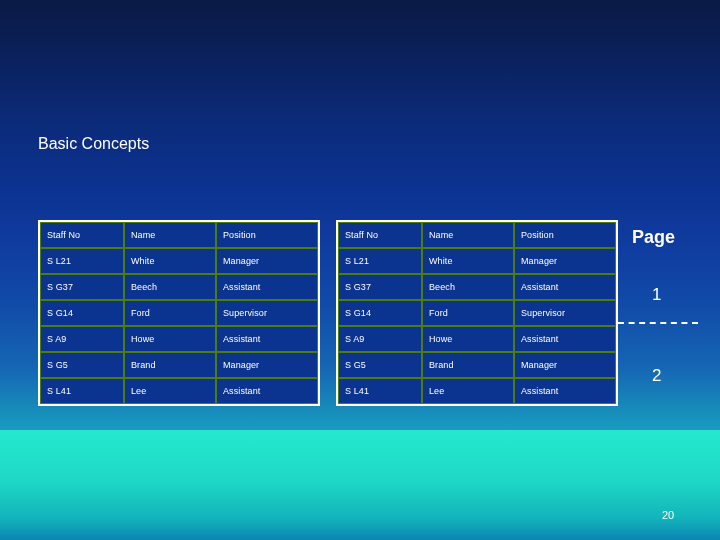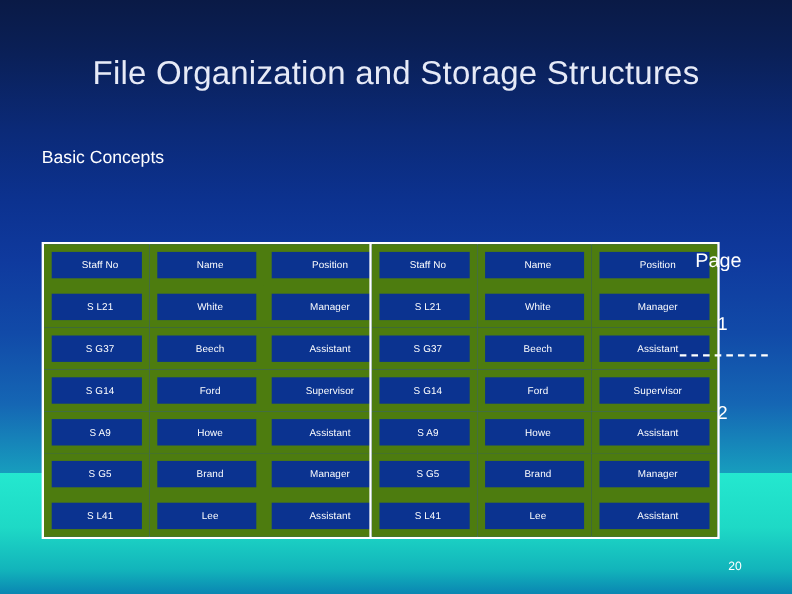--- a/index.html
+++ b/index.html
@@ -75,40 +75,39 @@
     border: 2px solid #ffffff;
   }
   .tbl td {
     background: #0b3390;
     color: #ffffff;
     font-size: 9px;
     font-weight: 400;
     padding: 0 0 0 6px;
     height: 24px;
     vertical-align: middle;
-    border: 7px solid #4d7c0f;
+    border: 1px solid #4d7c0f;
     white-space: nowrap;
     letter-spacing: 0.1px;
-    text-align: center;
   }
   .tbl td.c0 { width: 76px; }
   .tbl td.c1 { width: 84px; margin-left: 48px; }
   .tbl td.c2 { width: 94px; }
 
   #table-left  { left: 38px;  top: 220px; }
   #table-right { left: 336px; top: 220px; }
 
   
   .page-label {
     position: absolute;
     left: 632px;
     top: 227px;
     color: #ffffff;
     font-size: 18px;
-    font-weight: 400;
+    font-weight: 700;
   }
   .page-num {
     position: absolute;
     color: #ffffff;
     font-size: 17px;
     font-weight: 400;
   }
   #page-num-1 { left: 652px; top: 285px; }
   #page-num-2 { left: 652px; top: 366px; }
   .page-divider {
@@ -186,21 +185,20 @@
       <g fill="#8a6f55">
         <path d="M84,56 L92,54 L98,58 L90,60 Z"></path>
         <path d="M288,56 L296,54 L302,60 L292,60 Z"></path>
         <path d="M470,52 L480,52 L486,58 L474,58 Z"></path>
       </g>
 
       <path fill="#3c2a14" d="M0,128 L120,122 L260,118 L400,122 L520,126 L640,130 L0,130 Z"></path>
     </svg>
   </div>
 
-  <div class="title">File Organization and Storage Structures</div>
 
   <div class="subtitle">Basic Concepts</div>
 
   <table class="tbl" id="table-left">
       <tbody>
         <tr>
           <td class="c0">Staff No</td>
           <td class="c1">Name</td>
           <td class="c2">Position</td>
         </tr>

